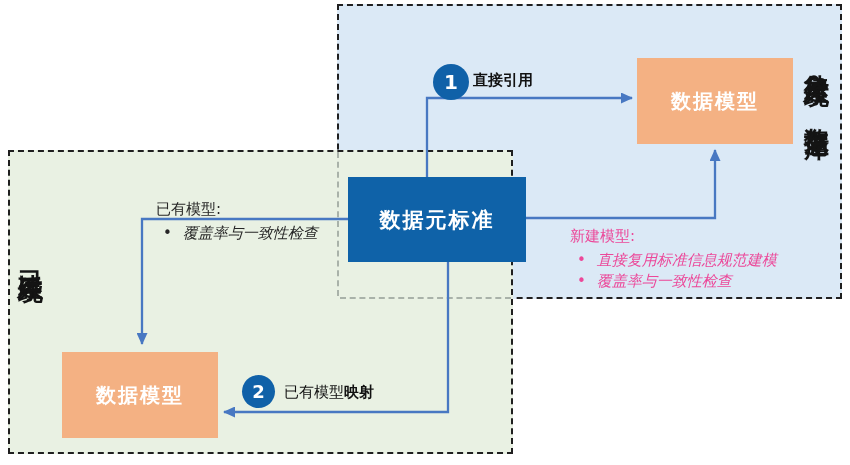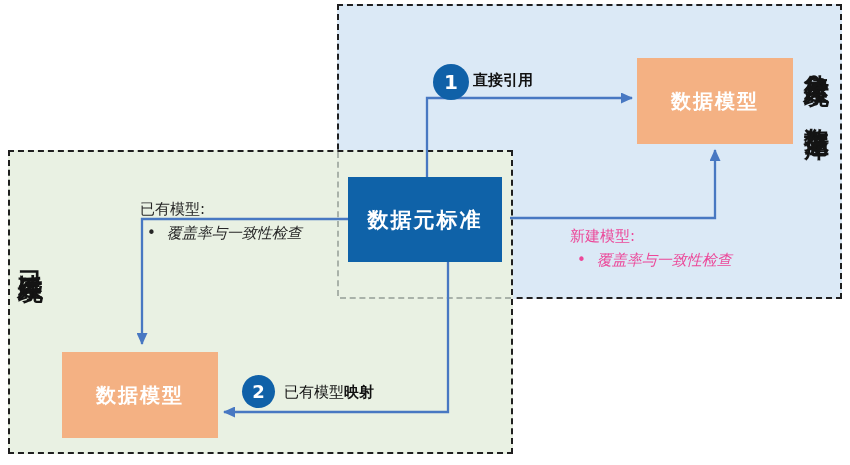--- a/index.html
+++ b/index.html
@@ -14,38 +14,38 @@
   .ghost-v { position:absolute; left:337px; top:152px; width:0; height:144px; border-left:2px dashed #a9b2a9; z-index:2; }
   .ghost-h { position:absolute; left:340px; top:297px; width:171px; height:0; border-top:2px dashed #a9b2a9; z-index:2; }
 
   svg.arrows { position:absolute; left:0; top:0; z-index:3; pointer-events:none; }
   svg.arrows polyline { fill:none; stroke:#4878c2; stroke-width:2.3; }
 
   .node {
     position:absolute; display:flex; align-items:center; justify-content:center;
     color:#ffffff; font-weight:bold; letter-spacing:2px; z-index:4; text-align:left;
   }
-  .node-standard      { left:348px; top:177px; width:154px; height:85px; background:#0f62a8; font-size:21px; }
+  .node-standard      { left:348px; top:177px; width:178px; height:85px; background:#0f62a8; font-size:21px; }
   .node-model-pending { left:637px; top:58px;  width:156px; height:86px; background:#f4b183; font-size:20px; }
   .node-model-built   { left:62px;  top:352px; width:156px; height:86px; background:#f4b183; font-size:20px; }
 
   .badge {
     position:absolute; border-radius:50%; background:#1061a8; color:#ffffff; font-weight:bold;
     display:flex; align-items:center; justify-content:center; z-index:5;
   }
   .badge-1 { left:433px; top:64px;  width:36px; height:36px; font-size:20px; }
   .badge-2 { left:242px; top:375px; width:33px; height:33px; font-size:18px; }
 
   .flow-label { position:absolute; font-size:15px; color:#111111; z-index:5; white-space:nowrap; }
   .flow-label-1 { left:473px; top:71px;  font-weight:bold; }
   .flow-label-2 { left:284px; top:383px; }
   .flow-label-2 .em { font-weight:bold; }
 
   .annot { position:absolute; font-size:15px; line-height:21px; z-index:5; white-space:nowrap; }
-  .annot-left  { left:140px; top:199px; color:#262626; }
+  .annot-left  { left:156px; top:199px; color:#262626; }
   .annot-right { left:570px; top:226px; color:#ec4899; }
   .annot ul { margin:3px 0 0 0; padding:0 0 0 7px; list-style:none;font-style:italic; }
   .annot li::before { content:"\2022"; margin-right:11px; }
 
   .vtitle {
     position:absolute; writing-mode:vertical-rl; text-orientation:mixed;
     font-weight:bold; color:#141414; letter-spacing:2px; z-index:5;
   }
   .vtitle-right { left:800px; top:55px;  height:250px; font-size:25px; }
   .vtitle-left  { left:14px;  top:251px; height:125px; font-size:25px; }
@@ -87,20 +87,21 @@
   <div class="annot annot-left">
     <div class="heading">已有模型:</div>
     <ul>
       <li>覆盖率与一致性检查</li>
     </ul>
   </div>
 
   <div class="annot annot-right">
     <div class="heading">新建模型:</div>
     <ul>
+      <li>直接复用标准信息规范建模</li>
       <li>覆盖率与一致性检查</li>
     </ul>
   </div>
 
   <div class="vtitle vtitle-right">待建系统 &amp; 数据仓库</div>
   <div class="vtitle vtitle-left">已建系统</div>
 
 </div>
 
 </body></html>

